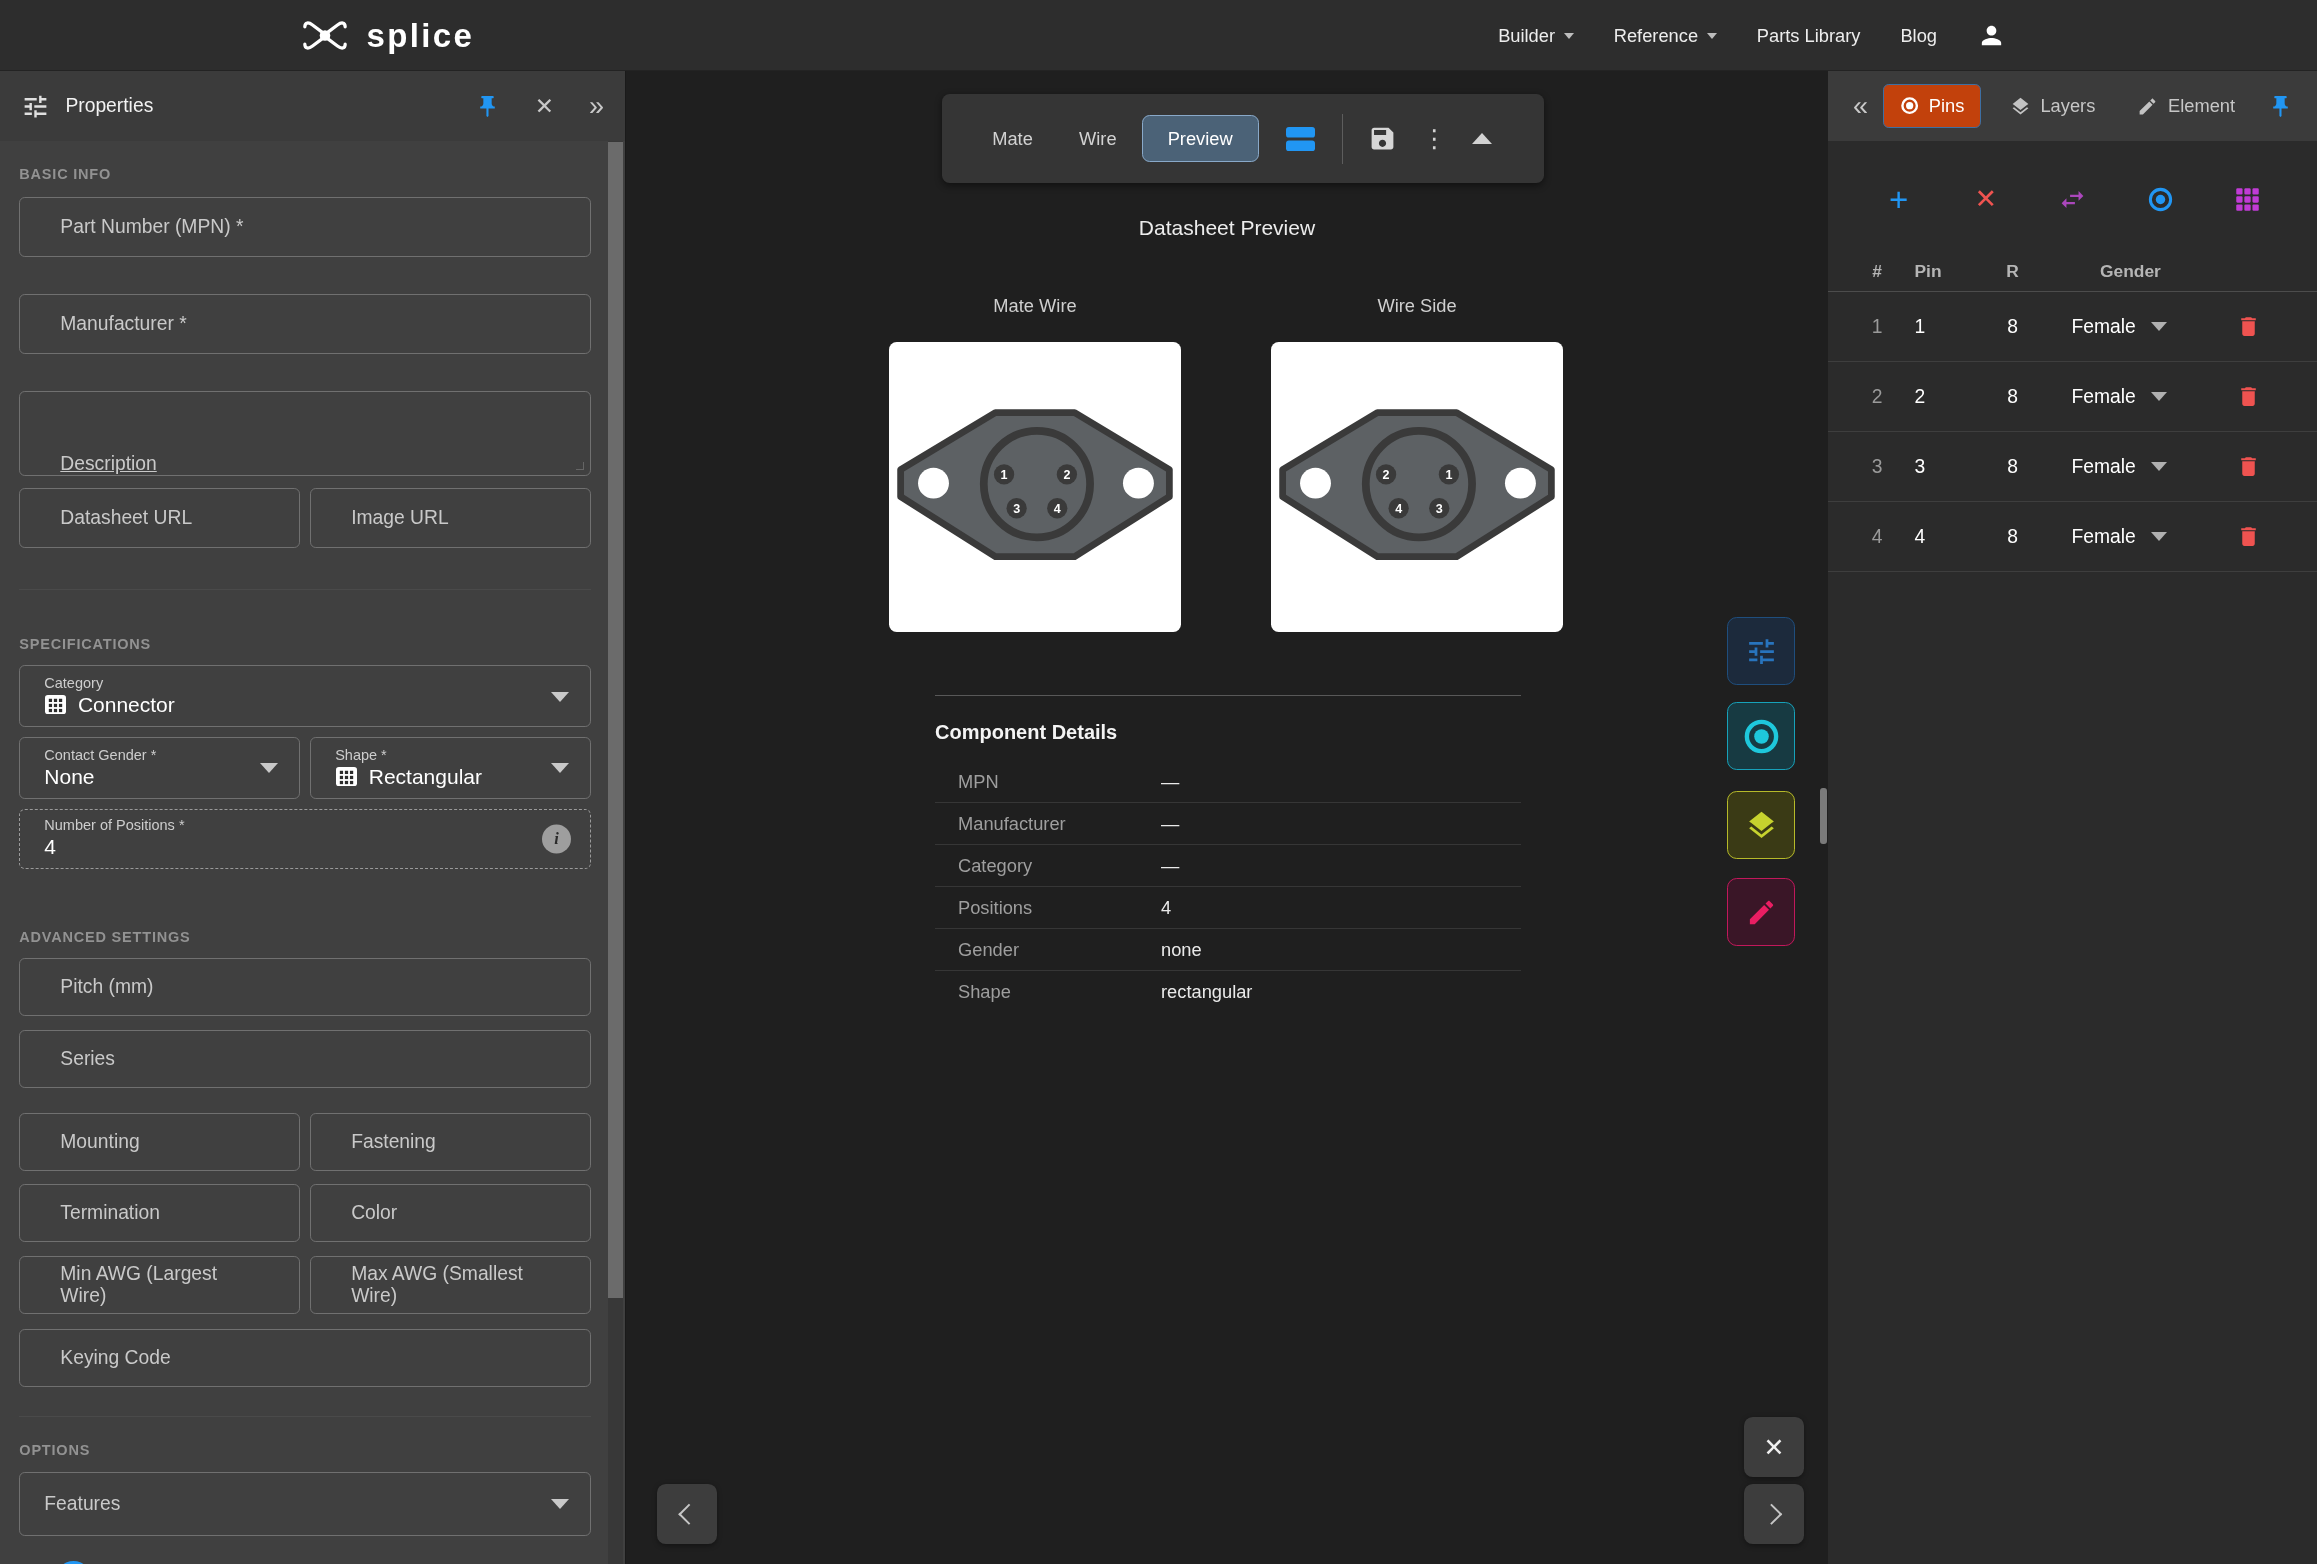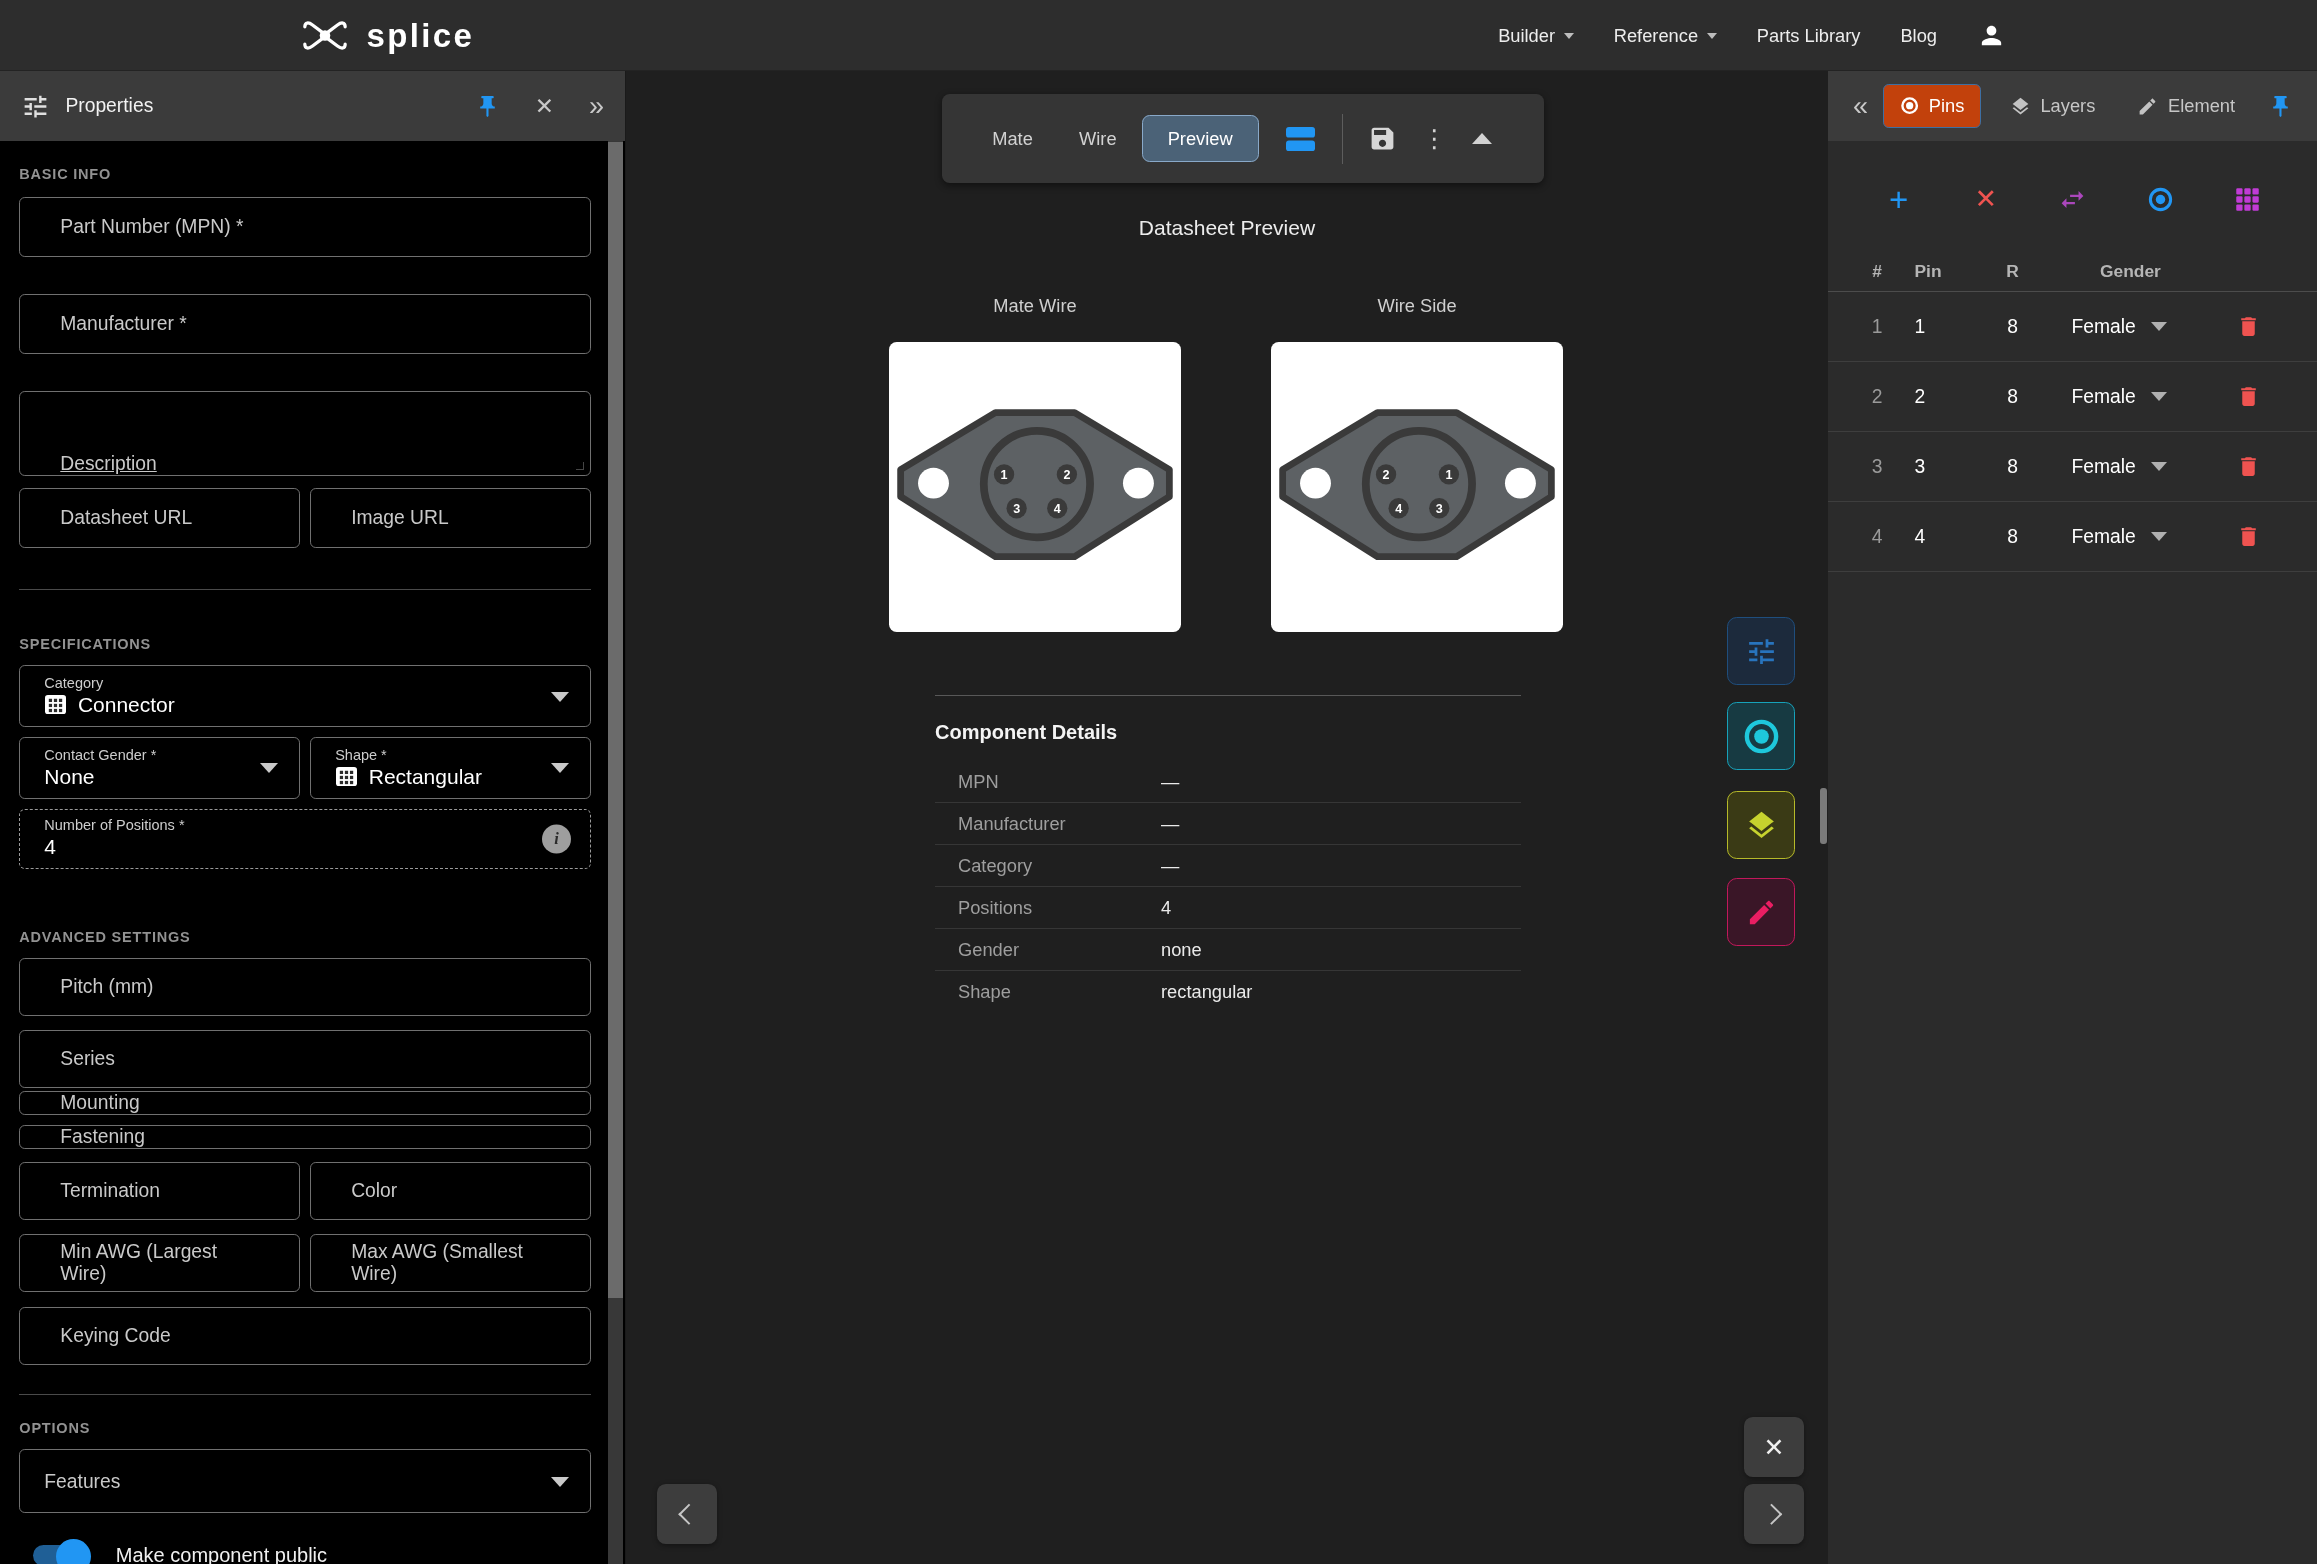--- a/index.html
+++ b/index.html
@@ -8,21 +8,21 @@
 
   
   .navbar{position:absolute;left:0;top:0;width:2317px;height:71px;background:#2d2d2d;border-bottom:1.9px solid #232323;}
   .brand{position:absolute;left:301px;top:0;height:71px;display:flex;align-items:center;gap:17.4px;}
   .brand-word{font-size:33px;font-weight:700;letter-spacing:2.4px;color:#fff;}
   .nav-items{position:absolute;right:311px;top:0;height:71px;display:flex;align-items:center;gap:40px;}
   .nav-link{display:flex;align-items:center;gap:8.7px;color:#ededed;font-size:18.3px;cursor:pointer;}
   .caret-sm{width:0;height:0;border-left:5.8px solid transparent;border-right:5.8px solid transparent;border-top:6.8px solid #bdbdbd;}
 
   
-  .left-panel{position:absolute;left:0;top:71px;width:626px;height:1493px;background:#000000;border-right:1.9px solid #1a1a1a;overflow:hidden;}
+  .left-panel{position:absolute;left:0;top:71px;width:626px;height:1493px;background:#404040;border-right:1.9px solid #1a1a1a;overflow:hidden;}
   .right-panel{position:absolute;left:1828px;top:71px;width:490px;height:1493px;background:#2b2b2b;overflow:hidden;}
   .panel-header{height:70px;background:#3b3b3b;display:flex;align-items:center;padding:0 21px;}
   .panel-title{font-size:19.3px;color:#f2f2f2;margin-left:15.4px;}
   .hdr-icon{color:#c9c9c9;font-size:23px;line-height:1;cursor:pointer;}
   .center{position:absolute;left:626px;top:71px;width:1202px;height:1493px;background:#1f1f1f;}
 
   
   .panel-content{position:absolute;left:19.3px;top:70px;width:572px;}
   .sec-label{font-size:14.5px;font-weight:700;letter-spacing:0.8px;color:#929292;}
   .fld{border:1px solid #707070;border-radius:5.8px;height:60px;display:flex;align-items:center;padding:0 40px;color:#c9c9c9;font-size:19.3px;background:transparent;position:relative;}
@@ -249,21 +249,21 @@
       <div class="sec-label" style="margin-top:60px;">ADVANCED SETTINGS</div>
 
       <div class="row2" style="margin-top:13.5px;">
         <div class="fld" style="height:58px;">
             <span>Pitch (mm)</span>
           </div>
       </div>
       <div class="fld" style="margin-top:13.5px;height:58px;">
           <span>Series</span>
         </div>
-      <div class="row2" style="margin-top:3px;flex-direction:column;">
+      <div class="row2" style="margin-top:25px;">
         <div class="fld" style="height:58px;">
             <span>Mounting</span>
           </div>
         <div class="fld" style="height:58px;">
             <span>Fastening</span>
           </div>
       </div>
       <div class="row2" style="margin-top:13.5px;">
         <div class="fld" style="height:58px;">
             <span>Termination</span>

